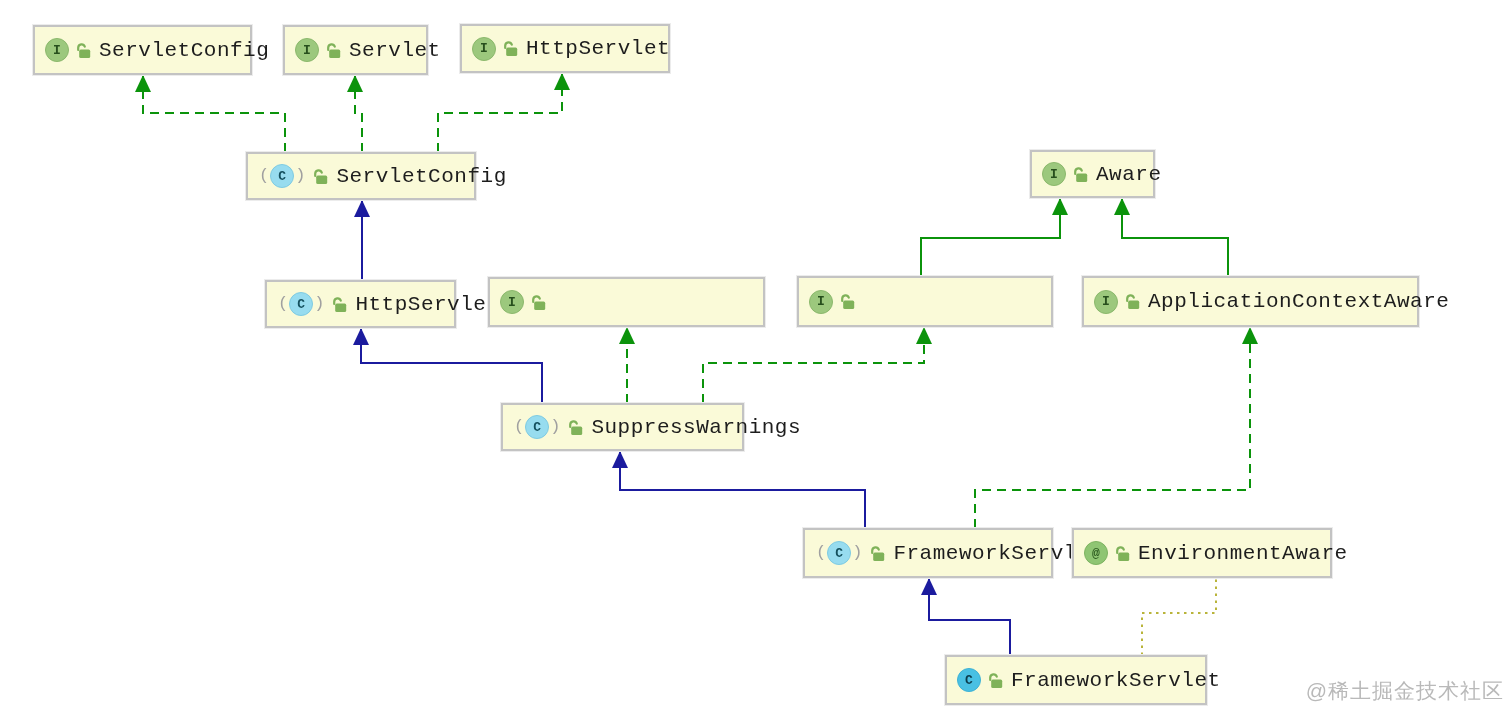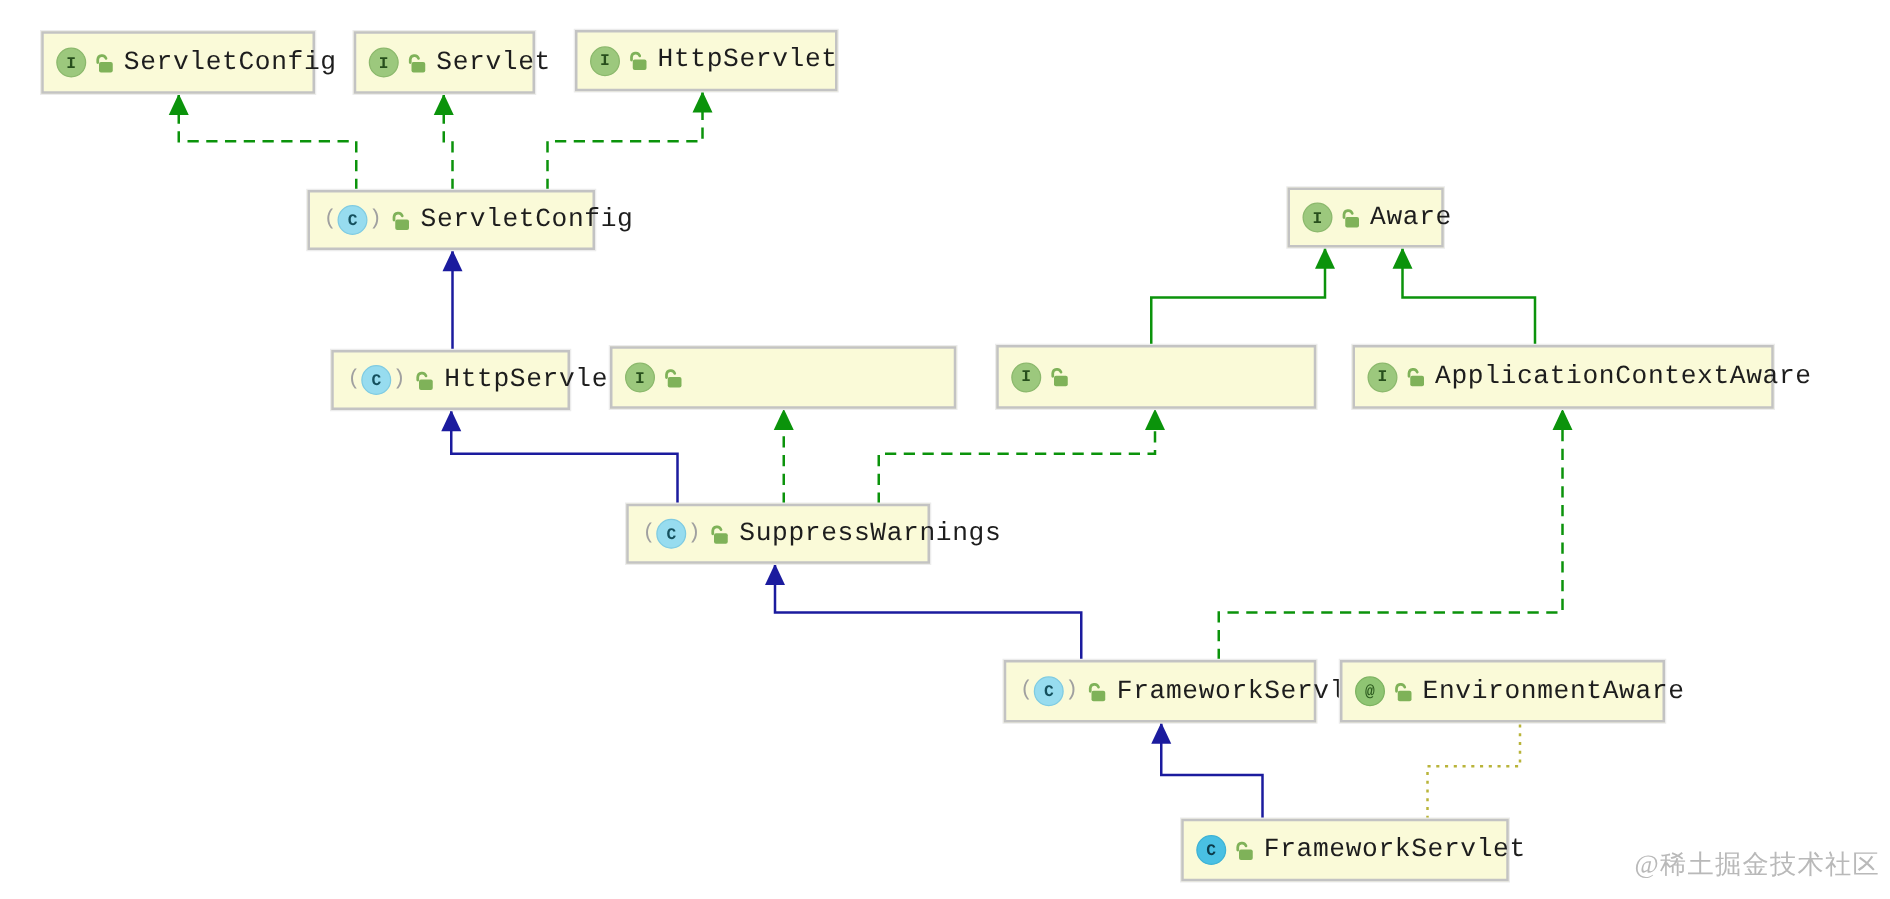--- a/index.html
+++ b/index.html
@@ -53,21 +53,21 @@
   .kind-abstract_class .kind-circle{background:#97dcef;color:#14505e;border:1px solid #7fcbe2;}
   .kind-class .kind-circle{background:#49c0e3;color:#0c3b4b;border:1px solid #3eb2d5;}
   .kind-annotation .kind-circle{background:#8fc573;color:#2c5a1f;border:1px solid #7db361;}
   .lock{display:inline-flex;align-items:center;margin-left:-1px;}
   #watermark{
     position:absolute;
     z-index:3;
     right:8px;bottom:14px;
     font-size:21px;
     color:#b9b9b9;
-    font-family:Liberation Serif, serif;
+    font-family:Liberation Sans, sans-serif;
     letter-spacing:1px;
   }
 </style>
 </head>
 <body>
 
 <div id="canvas">
   <svg id="edges" width="1512" height="719">
       <g>
         <polyline points="285,152 285,113 143,113 143,75" fill="none" stroke="#0b930b" stroke-width="2" stroke-dasharray="9 6"></polyline>

